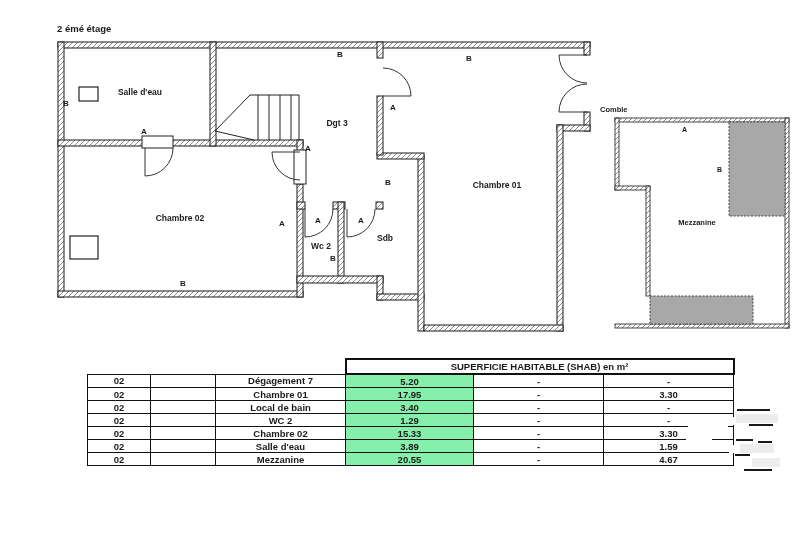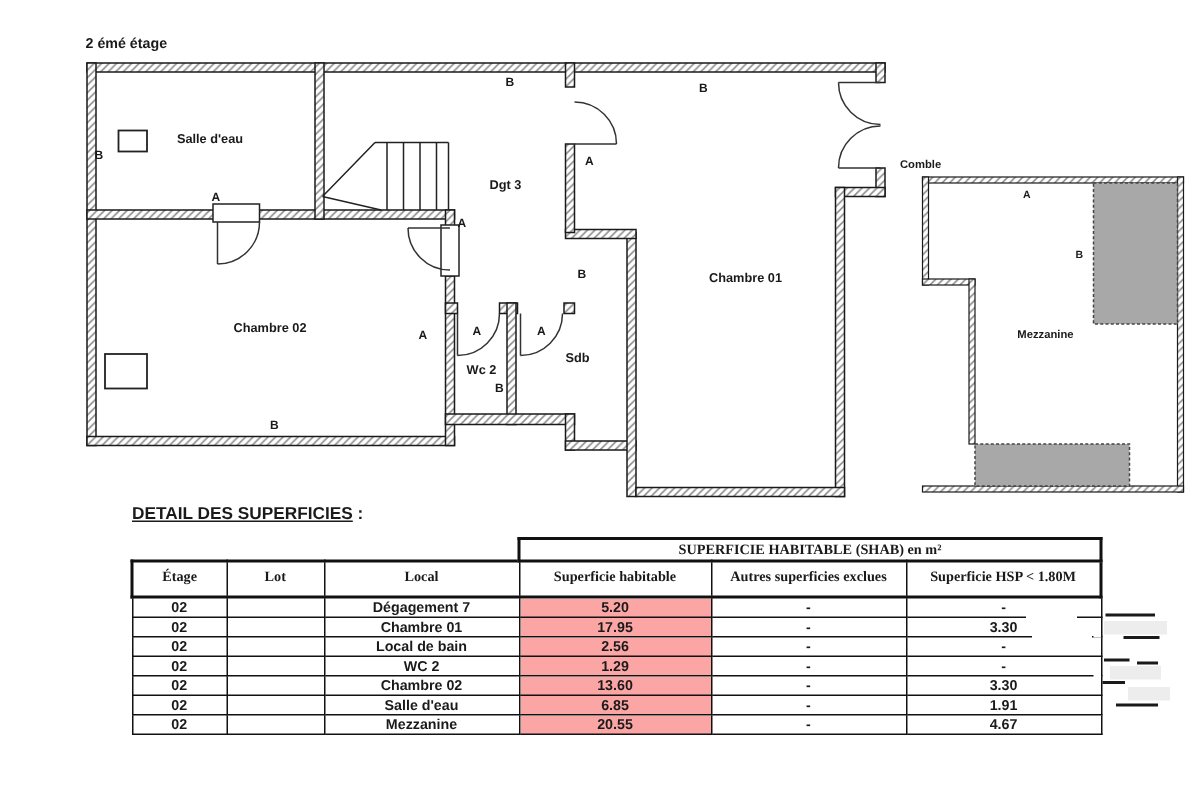--- a/index.html
+++ b/index.html
@@ -9,26 +9,26 @@
   .room-label{font-size:8.5px;font-weight:bold;}
   .wall-letter{font-size:8px;font-weight:600;}
   .small-label{font-size:7.5px;font-weight:bold;}
   .floor-title{font-size:9.5px;font-weight:bold;}
 
   .table-title{position:absolute;left:88px;top:337px;font-size:11.5px;font-weight:bold;}
   .table-title .u{text-decoration:underline;}
   .sup-table{position:absolute;left:87px;top:358px;border-collapse:collapse;table-layout:fixed;width:646px;}
   .sup-table td,.sup-table th{border:1.5px solid #111;font-size:9.5px;padding:0;text-align:center;
        vertical-align:middle;overflow:hidden;white-space:nowrap;font-weight:bold;}
-  .sup-table th{font-weight:bold;font-family:Liberation Serif, serif;}
+  .sup-table th{font-weight:bold;}
   .sup-table .noborder{border:none;background:transparent;}
   .sup-table .mergedhead{border:2px solid #111;height:13px;}
   .sup-table .headrow th{height:22px;line-height:1.05;white-space:normal;}
   .sup-table .datarow td{height:12px;}
-  .sup-table .graycell{background:#fca5a5;}
+  .sup-table .graycell{background:#86efac;}
   .outer{border:2px solid #111;}
 
   .wm{position:absolute;pointer-events:none;}
   .wm-gray{background:#ededed;}
   .wm-white{background:#ffffff;}
   .wm-dash{background:#1a1a1a;}
 </style>
 </head>
 <body>
 
@@ -130,94 +130,85 @@
     <text class="wall-letter" x="330" y="261">B</text>
     <text class="wall-letter" x="385" y="185">B</text>
 
     <text class="small-label" x="600" y="112">Comble</text>
     <text class="small-label" x="697" y="225" text-anchor="middle">Mezzanine</text>
     <text class="wall-letter" style="font-size:7px" x="682" y="132">A</text>
     <text class="wall-letter" style="font-size:7px" x="717" y="172">B</text>
   </svg>
 
   
-  <div class="table-title"><span class="u">DETAIL DES SUPERFICIES</span><span> :</span></div>
 
   
   <table class="sup-table">
     <colgroup>
       <col style="width:63px">
         <col style="width:65px">
         <col style="width:130px">
       <col style="width:128px">
         <col style="width:130px">
         <col style="width:130px">
     </colgroup>
     <tbody>
         <tr>
       <td class="noborder"></td>
           <td class="noborder"></td>
           <td class="noborder"></td>
       <th class="mergedhead" colspan="3">SUPERFICIE HABITABLE (SHAB) en m²</th>
     </tr>
-    <tr class="headrow outer">
-      <th class="outer">Étage</th>
-      <th class="outer">Lot</th>
-      <th class="outer">Local</th>
-      <th class="outer">Superficie habitable</th>
-      <th class="outer">Autres superficies exclues</th>
-      <th class="outer">Superficie HSP &lt; 1.80M</th>
-    </tr>
     <tr class="datarow">
       <td>02</td>
       <td></td>
       <td>Dégagement 7</td>
       <td class="graycell">5.20</td>
       <td>-</td>
       <td>-</td>
     </tr>
     <tr class="datarow">
       <td>02</td>
       <td></td>
       <td>Chambre 01</td>
       <td class="graycell">17.95</td>
       <td>-</td>
       <td>3.30</td>
     </tr>
     <tr class="datarow">
       <td>02</td>
       <td></td>
       <td>Local de bain</td>
-      <td class="graycell">2.56</td>
+      <td class="graycell">3.40</td>
       <td>-</td>
       <td>-</td>
     </tr>
     <tr class="datarow">
       <td>02</td>
       <td></td>
       <td>WC 2</td>
       <td class="graycell">1.29</td>
       <td>-</td>
       <td>-</td>
     </tr>
     <tr class="datarow">
       <td>02</td>
       <td></td>
       <td>Chambre 02</td>
-      <td class="graycell">13.60</td>
+      <td class="graycell">15.33</td>
       <td>-</td>
       <td>3.30</td>
     </tr>
     <tr class="datarow">
       <td>02</td>
       <td></td>
       <td>Salle d'eau</td>
-      <td class="graycell">6.85</td>
-      <td>-</td>
-      <td>1.91</td>
+      <td class="graycell">3.89</td>
+      <td>-</td>
+      <td>1.59</td>
     </tr>
     <tr class="datarow">
       <td>02</td>
       <td></td>
       <td>Mezzanine</td>
       <td class="graycell">20.55</td>
       <td>-</td>
       <td>4.67</td>
     </tr>
   </tbody>

